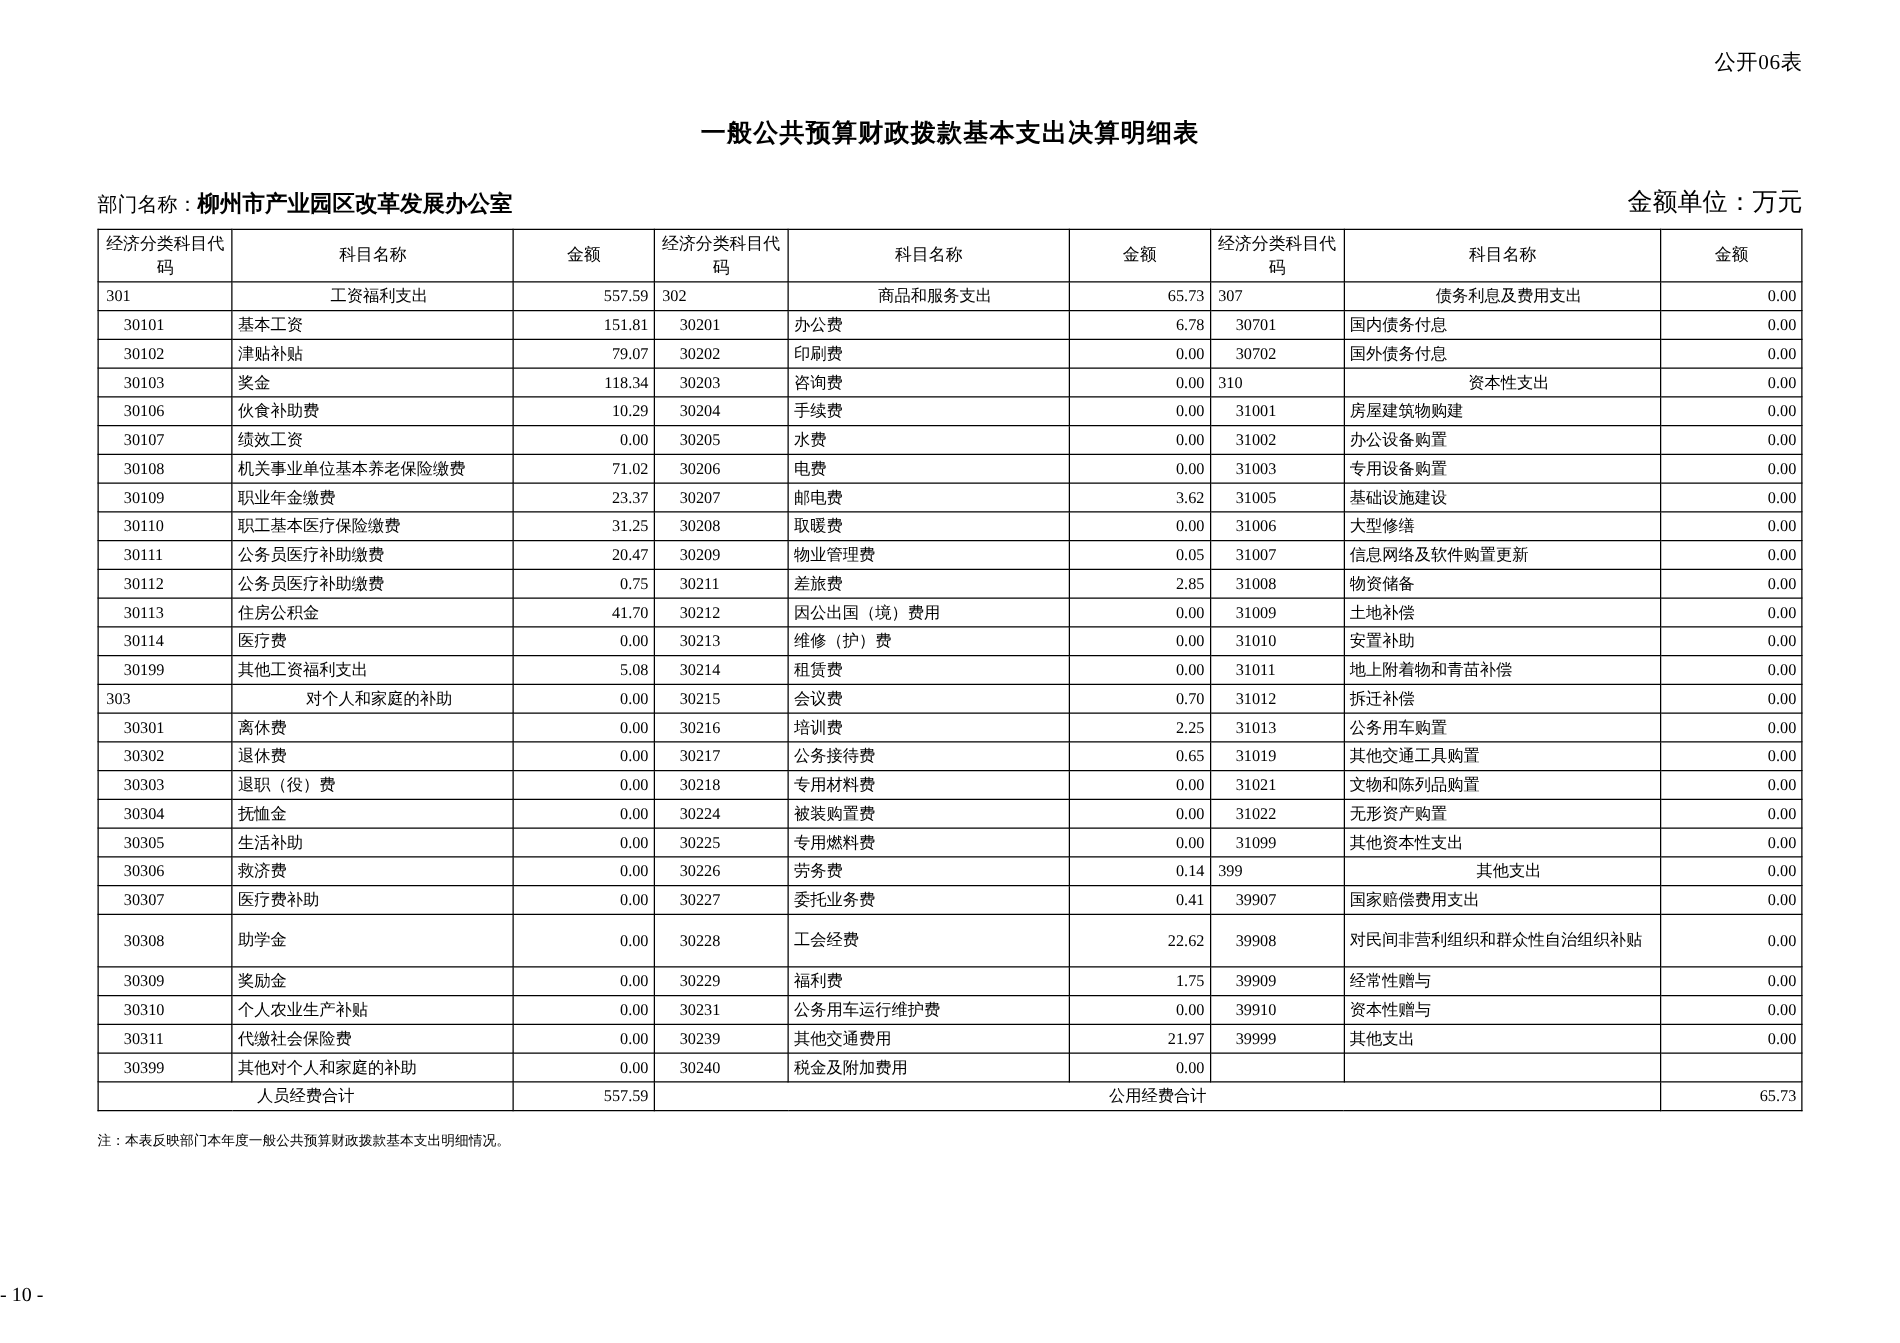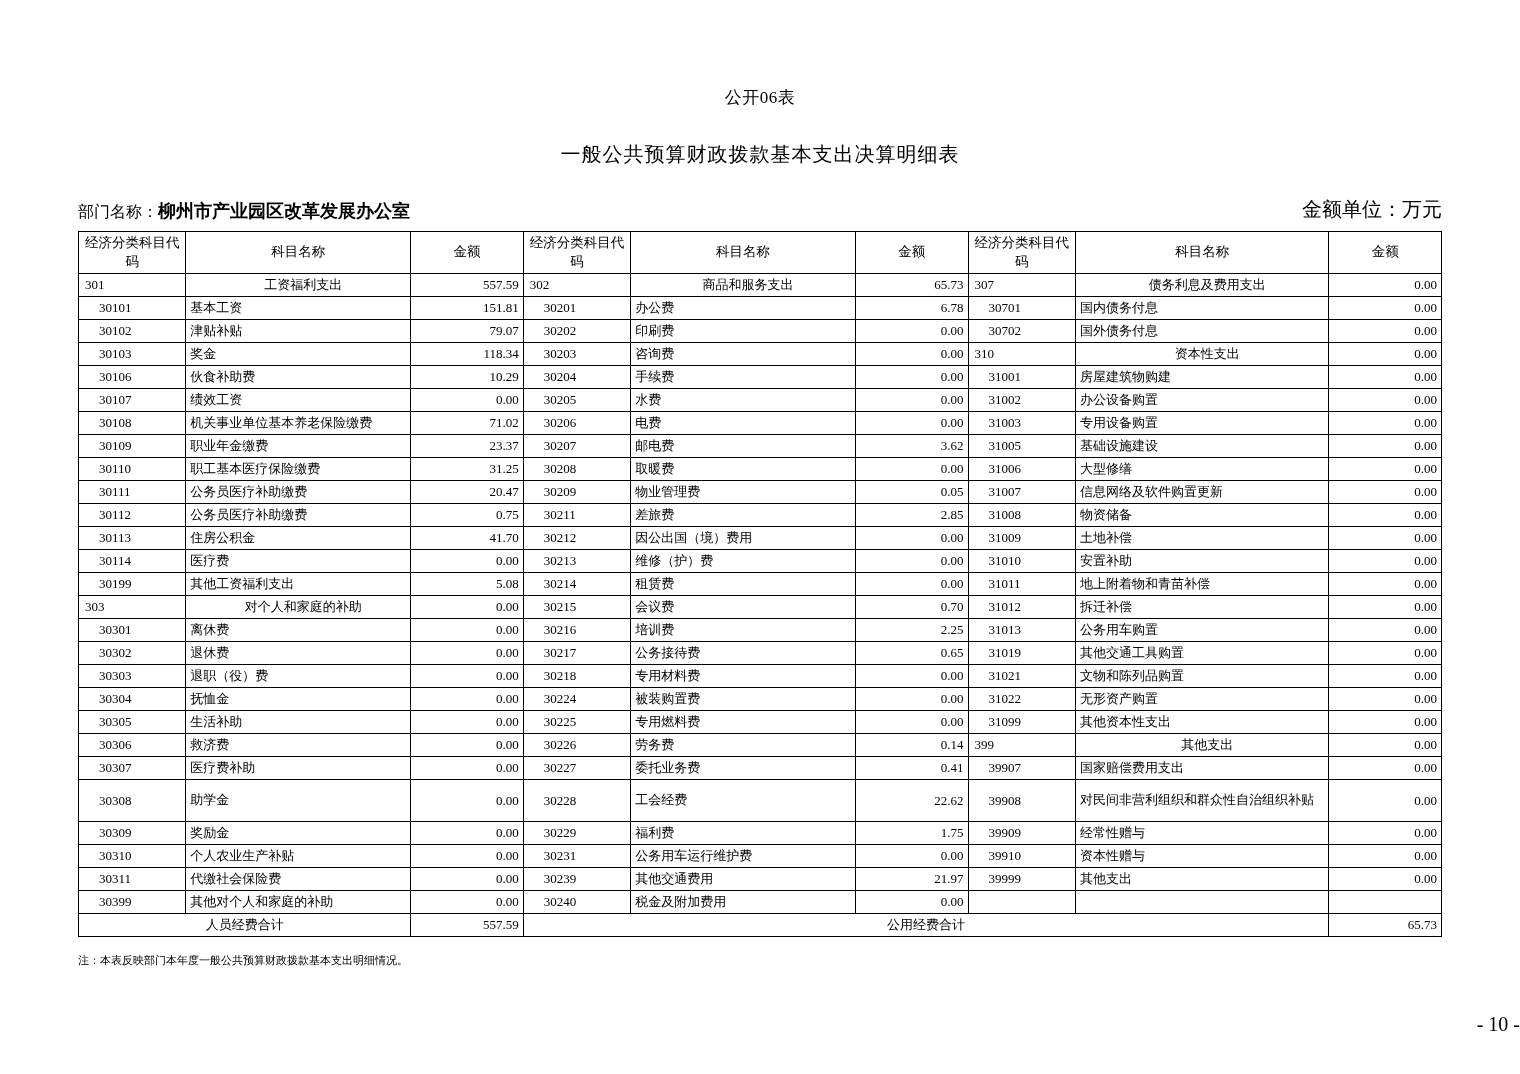--- a/index.html
+++ b/index.html
@@ -16,29 +16,29 @@
     overflow: hidden;
   }
   .page {
     position: relative;
     width: 1520px;
     height: 1074px;
     box-sizing: border-box;
     padding: 0 78px;
   }
   .form-no {
-    text-align: center;
+    text-align: right;
     font-size: 17px;
-    padding-top: 86px;
+    padding-top: 38px;
     letter-spacing: 0.5px;
   }
   .doc-title {
     text-align: center;
     font-size: 20px;
-    font-weight: normal;
+    font-weight: bold;
     margin-top: 32px;
     letter-spacing: 1px;
   }
   .meta-row {
     display: flex;
     justify-content: space-between;
     align-items: flex-end;
     margin-top: 28px;
     font-size: 16px;
   }
@@ -79,25 +79,25 @@
   .c-name { text-align: left; padding-left: 22px; }
   .c-name.lvl1 { padding-left: 14px; text-align: center; }
   .c-amt { text-align: right; padding-right: 8px; }
   .total-label { text-align: center; }
   .note {
     margin-top: 16px;
     font-size: 11px;
   }
   .page-num {
     position: absolute;
-    bottom: 38px;
+    bottom: 28px;
     left: 0;
     width: 100%;
-    text-align: right;
-    font-size: 20px;
+    text-align: left;
+    font-size: 16px;
   }
   .wrap2 { line-height: 1.3; }
 </style>
 </head>
 <body>
 
 <div class="page">
 
   <div class="form-no">公开06表</div>
 

